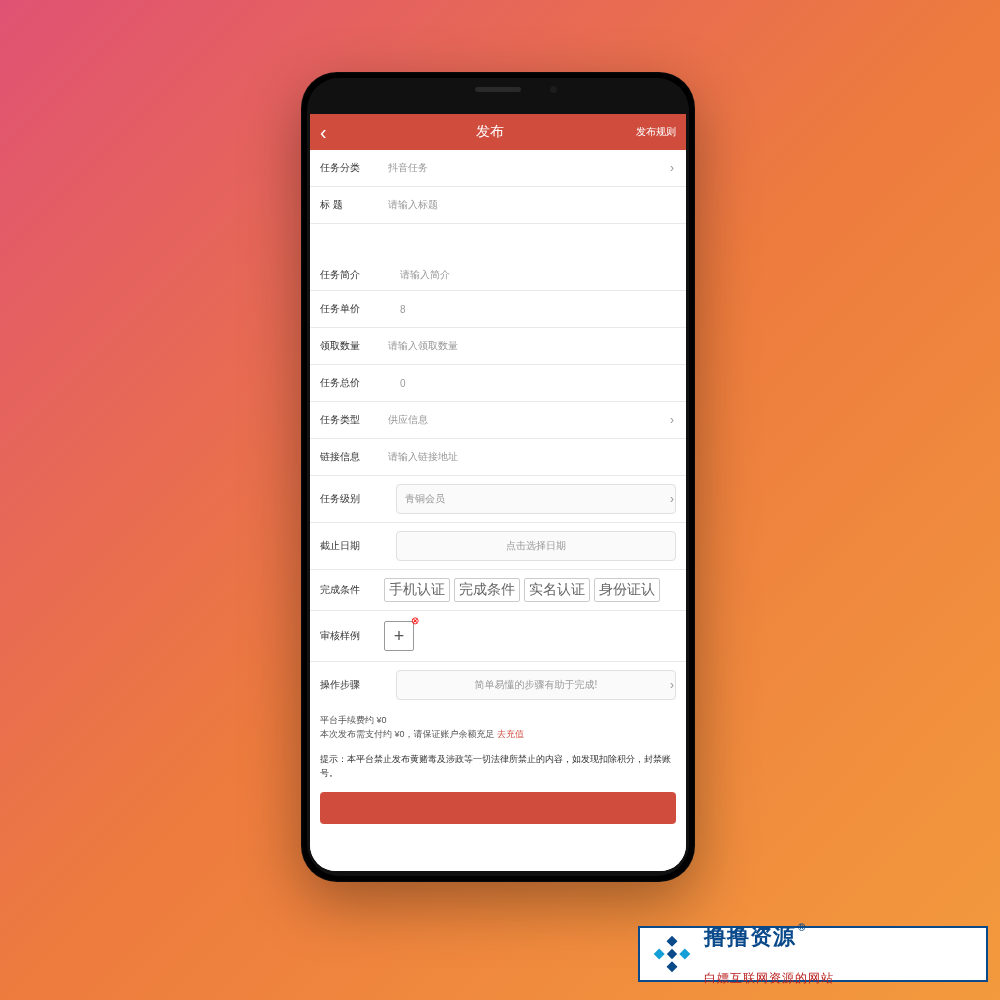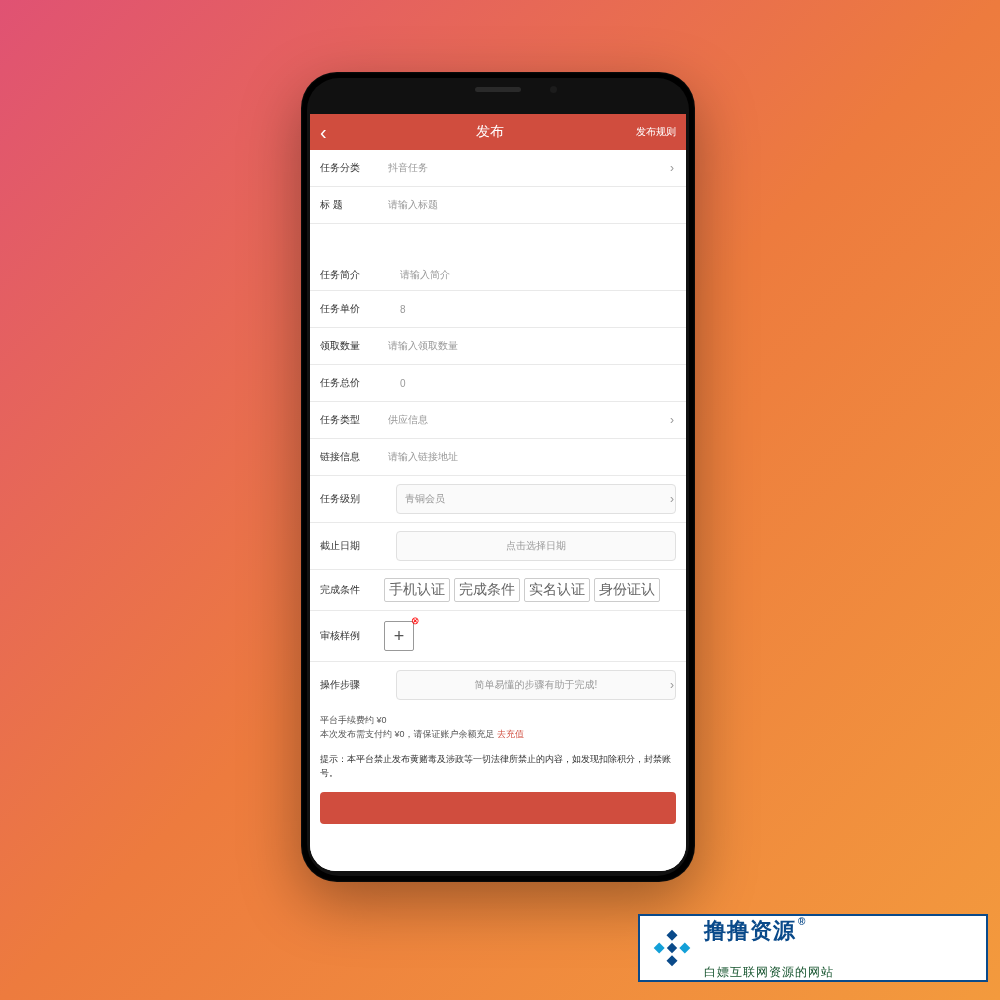--- a/index.html
+++ b/index.html
@@ -23,27 +23,27 @@
 .input-look.center{justify-content:center}
 .chevron{position:absolute;right:12px;top:50%;transform:translateY(-50%);color:#999;font-size:12px}
 .input-static{color:#999;font-size:10px;padding-left:4px}
 .cond-tags{display:flex;gap:4px;margin-left:8px}
 .tag{border:1px solid #ccc;border-radius:2px;padding:2px 4px;font-size:14px;color:#666;background:#fff;cursor:pointer}
 .upload{width:30px;height:30px;border:1px solid #999;border-radius:2px;display:flex;align-items:center;justify-content:center;color:#555;font-size:18px;position:relative;margin-left:8px;cursor:pointer;font-weight:300}
 .upload .close{position:absolute;right:-8px;top:-6px;color:#ff0000;font-size:10px;width:10px;height:10px;line-height:10px}
 .footer-text{padding:6px 10px;font-size:9px;color:#555;line-height:1.5}
 .footer-text .red{color:#d04d3e;cursor:pointer}
 .submit-bar{margin:6px 10px 10px;background:#d04d3e;color:#fff;text-align:center;height:32px;border-radius:4px;display:flex;align-items:center;justify-content:center;font-size:11px;cursor:pointer}
-.badge{position:absolute;right:12px;bottom:18px;width:350px;height:68px;background:#fff;border:2px solid #0a4a8a;display:flex;align-items:center;padding:6px 10px}
+.badge{position:absolute;right:12px;bottom:18px;width:350px;height:56px;background:#fff;border:2px solid #0a4a8a;display:flex;align-items:center;padding:6px 10px}
 .badge-logo{width:44px;height:44px;margin-right:10px;position:relative}
 .badge-logo svg{width:100%;height:100%}
 .badge-txt{display:flex;flex-direction:column}
 .badge-txt .big{font-size:22px;font-weight:700;color:#0a4a8a;letter-spacing:1px;display:flex;align-items:flex-start}
 .badge-txt .big sup{font-size:10px;margin-left:2px}
-.badge-txt .small{font-size:12px;color:#14532d;letter-spacing:1px;margin-top:18px}
+.badge-txt .small{font-size:12px;color:#b91c1c;letter-spacing:1px;margin-top:18px}
 </style>
 </head>
 <body>
 
 <div class="phone">
   <div class="earpiece"></div>
   <div class="camera"></div>
   <div class="phone-inner">
     <div class="screen">
       <div class="nav">

